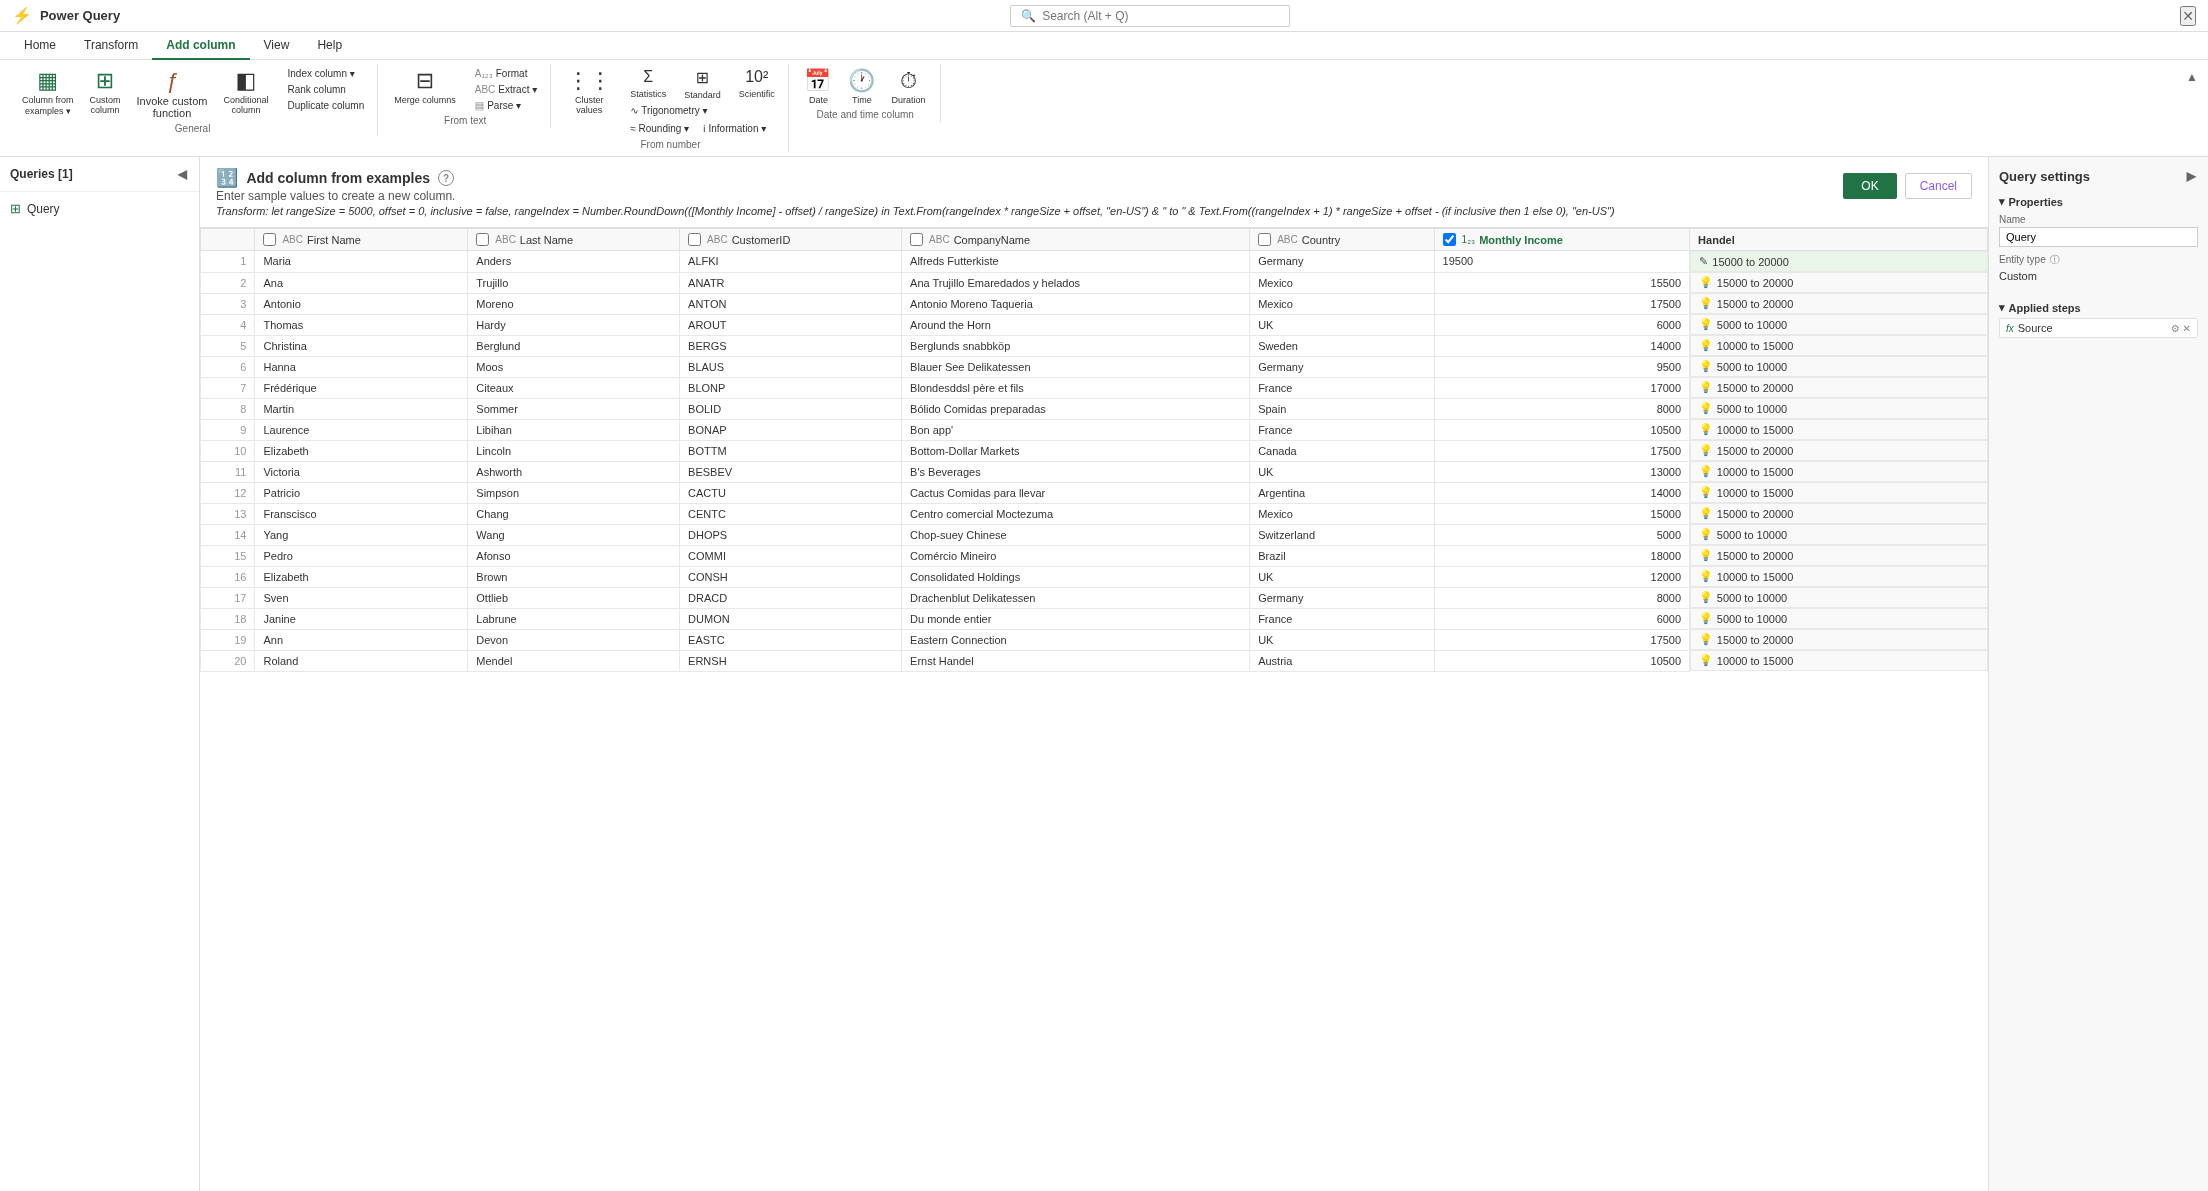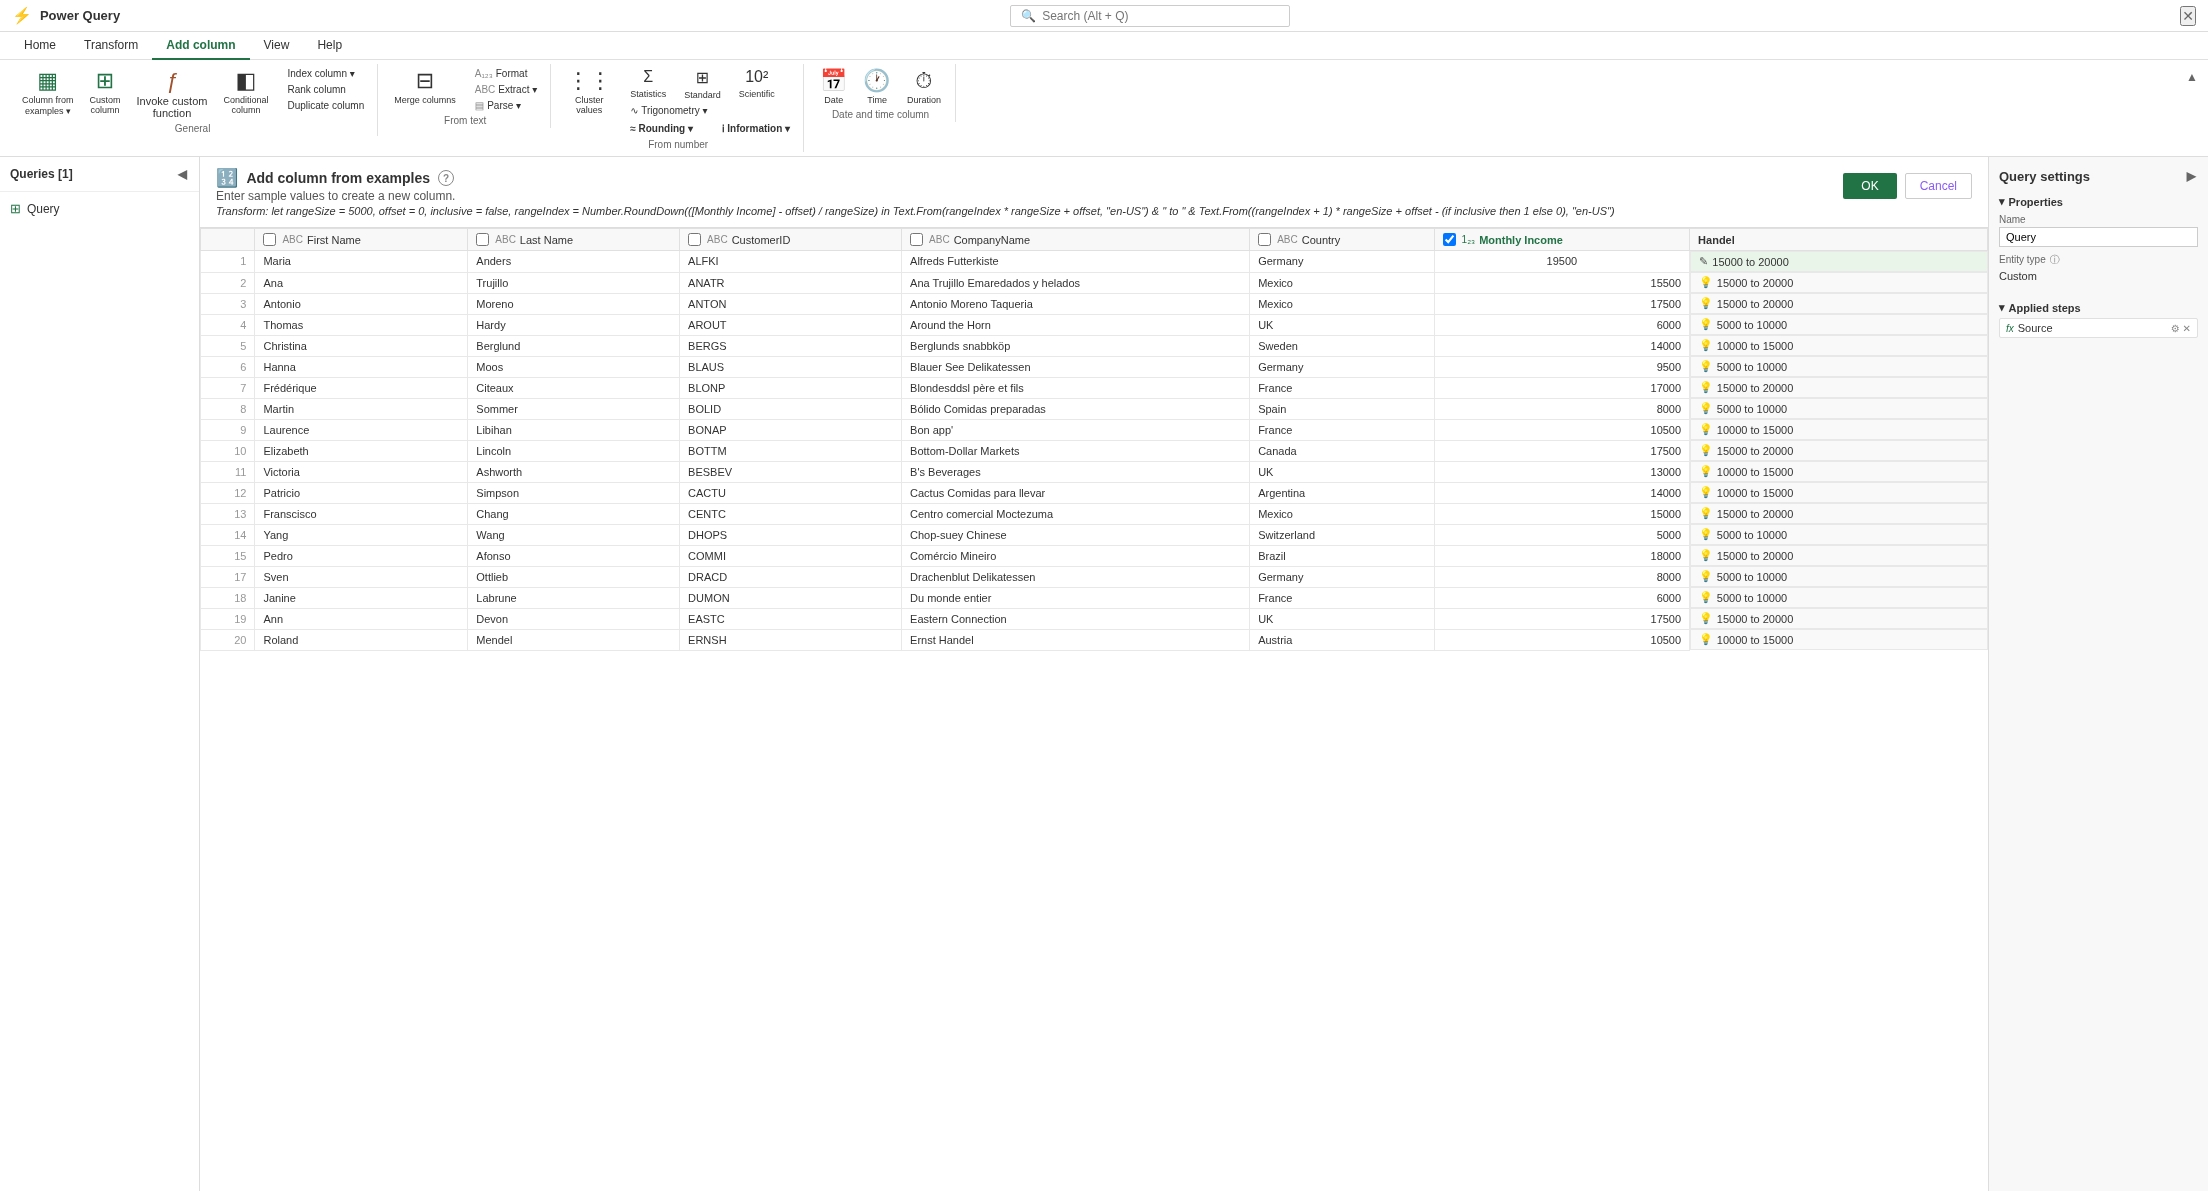--- a/index.html
+++ b/index.html
@@ -234,21 +234,21 @@
         </div>
         <div class="ribbon-group-inner" style="margin-left:4px;">
           <div style="display:flex; gap:8px;">
             <div class="ribbon-btn-small" style="flex-direction:column; align-items:center; font-size:9px;"><span style="font-size:16px;">Σ</span>Statistics</div>
             <div class="ribbon-btn-small" style="flex-direction:column; align-items:center; font-size:9px;"><span style="font-size:16px;">⊞</span>Standard</div>
             <div class="ribbon-btn-small" style="flex-direction:column; align-items:center; font-size:9px;"><span style="font-size:16px;">10²</span>Scientific</div>
           </div>
           <div style="display:flex; gap:4px;">
             <div class="ribbon-btn-small">∿ Trigonometry ▾</div>
           </div>
-          <div style="display:flex; gap:19px;font-weight:bold;">
+          <div style="display:flex; gap:4px;">
             <div class="ribbon-btn-small">≈ Rounding ▾</div>
             <div class="ribbon-btn-small">ℹ Information ▾</div>
           </div>
         </div>
       </div>
       <div class="ribbon-group-label">From number</div>
     </div>
 
     <div class="ribbon-group">
       <div class="ribbon-items">
@@ -362,21 +362,21 @@
           </tr>
         </thead>
         <tbody id="table-body">
         <tr>
     <td class="row-num">1</td>
     <td>Maria</td>
     <td>Anders</td>
     <td>ALFKI</td>
     <td>Alfreds Futterkiste</td>
     <td>Germany</td>
-    <td style="text-align:center;">19500</td>
+    <td style="text-align:left;">19500</td>
     <td class="range-editing" style="display:flex; align-items:center; gap:4px; border:1px solid #e8e8e8;">
       <span style="color:#555; font-size:11px;">✎</span>
       15000 to 20000
     </td>
   </tr>
             <tr>
     <td class="row-num">2</td>
     <td>Ana</td>
     <td>Trujillo</td>
     <td>ANATR</td>
@@ -551,20 +551,33 @@
     <td>COMMI</td>
     <td>Comércio Mineiro</td>
     <td>Brazil</td>
     <td style="text-align:right;">18000</td>
     <td class="range-col" style="display:flex; align-items:center; gap:4px; border:1px solid #e8e8e8;">
       <span style="color:#f0b400; font-size:11px;">💡</span>
       15000 to 20000
     </td>
   </tr>
             <tr>
+    <td class="row-num">16</td>
+    <td>Elizabeth</td>
+    <td>Brown</td>
+    <td>CONSH</td>
+    <td>Consolidated Holdings</td>
+    <td>UK</td>
+    <td style="text-align:right;">12000</td>
+    <td class="range-col" style="display:flex; align-items:center; gap:4px; border:1px solid #e8e8e8;">
+      <span style="color:#f0b400; font-size:11px;">💡</span>
+      10000 to 15000
+    </td>
+  </tr>
+            <tr>
     <td class="row-num">17</td>
     <td>Sven</td>
     <td>Ottlieb</td>
     <td>DRACD</td>
     <td>Drachenblut Delikatessen</td>
     <td>Germany</td>
     <td style="text-align:right;">8000</td>
     <td class="range-col" style="display:flex; align-items:center; gap:4px; border:1px solid #e8e8e8;">
       <span style="color:#f0b400; font-size:11px;">💡</span>
       5000 to 10000

